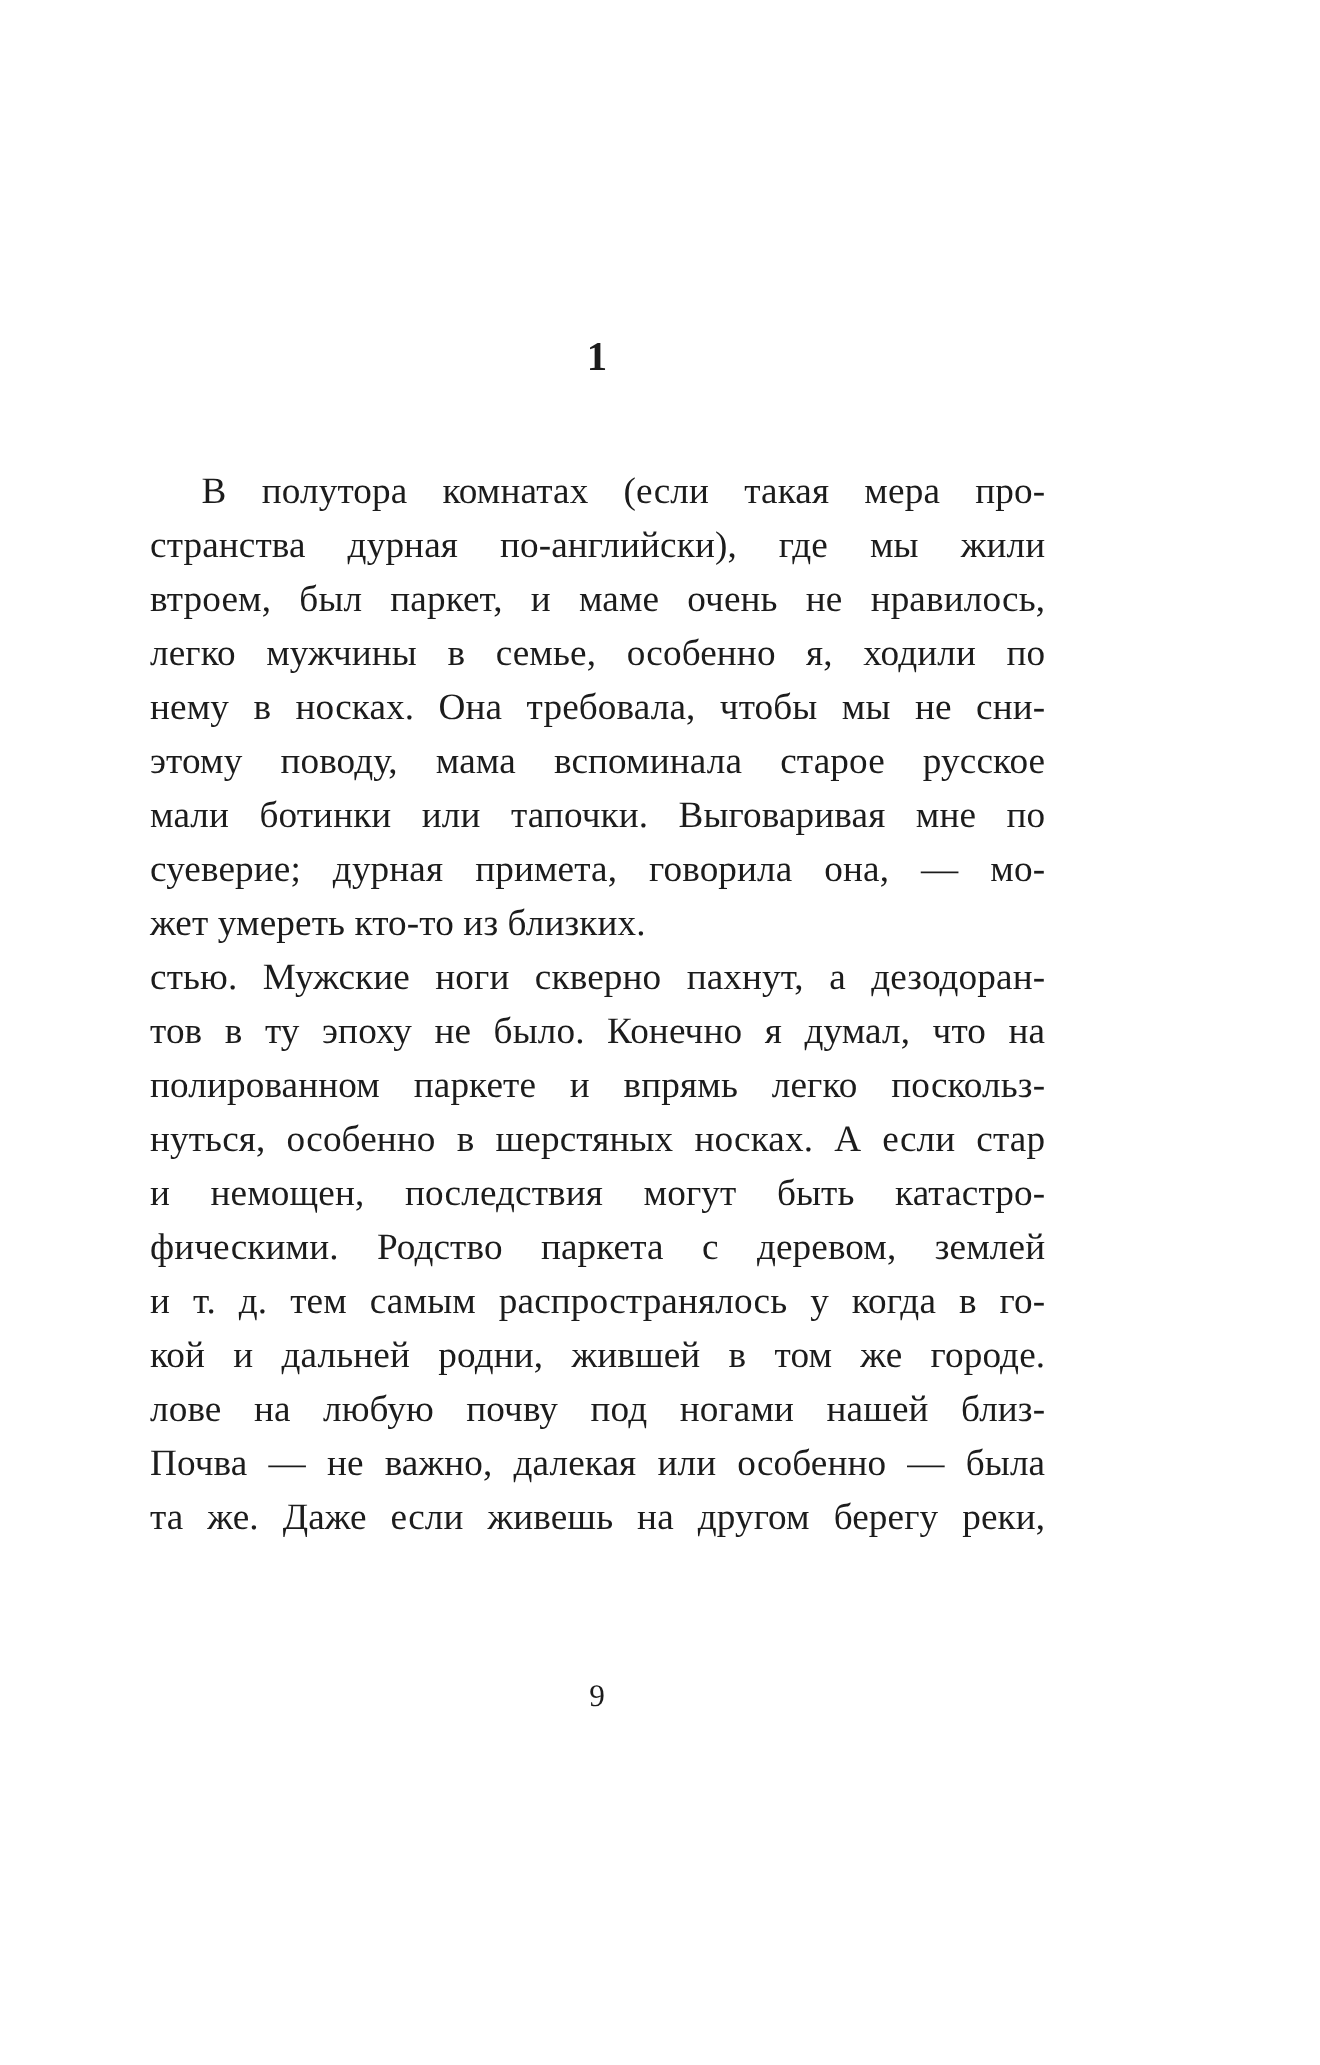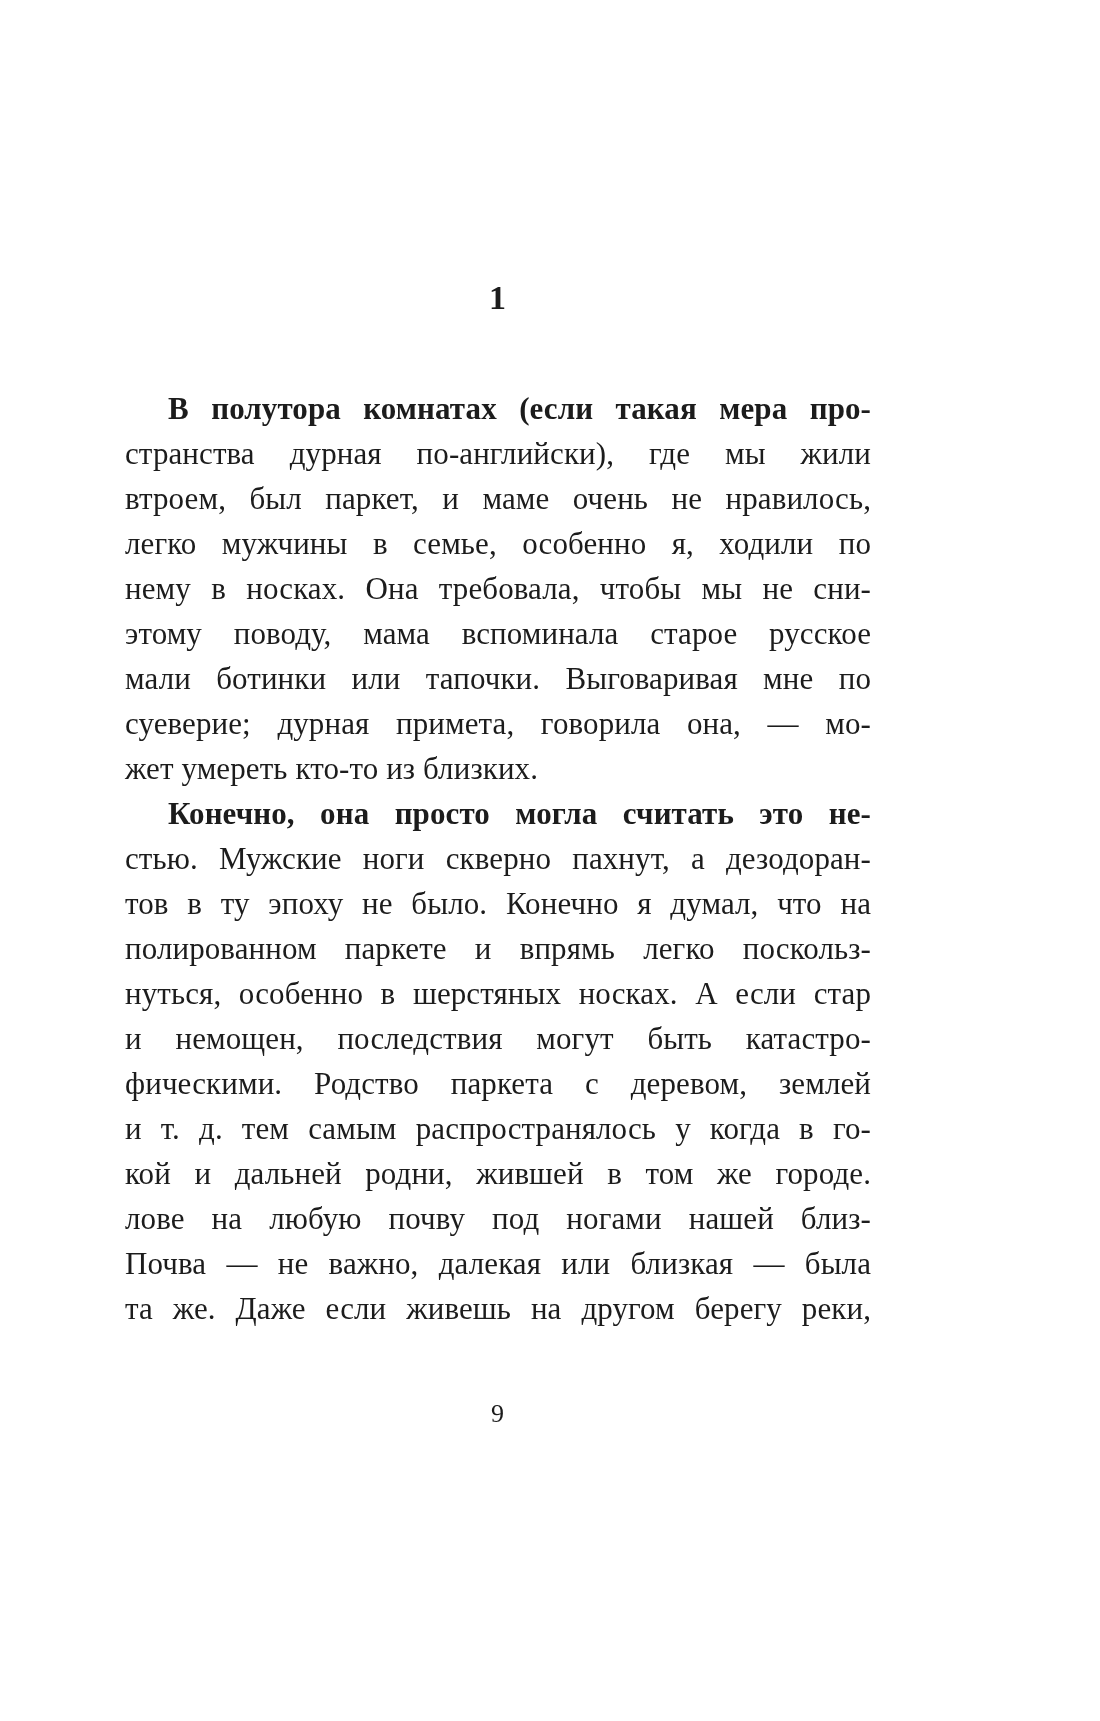--- a/index.html
+++ b/index.html
@@ -42,21 +42,20 @@
       height: 45px;
       line-height: 45px;
       font-size: 31px;
       white-space: nowrap;
       text-align: justify;
       text-align-last: justify;
       letter-spacing: 0.1px;
     }
     .line.indent {
       padding-left: 43px;
-      font-weight: bold;
     }
     .line.last {
       text-align-last: left;
     }
     .page-number {
       position: absolute;
       left: 0;
       width: 995px;
       top: 1396px;
       text-align: center;
@@ -78,29 +77,28 @@
       <span class="line">втроем, был паркет, и маме очень не нравилось,</span>
       <span class="line">легко мужчины в семье, особенно я, ходили по</span>
       <span class="line">нему в носках. Она требовала, чтобы мы не сни-</span>
       <span class="line">этому поводу, мама вспоминала старое русское</span>
       <span class="line">мали ботинки или тапочки. Выговаривая мне по</span>
       <span class="line">суеверие; дурная примета, говорила она, — мо-</span>
       <span class="line last">жет умереть кто-то из близких.</span>
     </div>
 
     <div>
-      <span class="line indent">Конечно, она просто могла считать это не-</span>
       <span class="line">стью. Мужские ноги скверно пахнут, а дезодоран-</span>
       <span class="line">тов в ту эпоху не было. Конечно я думал, что на</span>
       <span class="line">полированном паркете и впрямь легко поскольз-</span>
       <span class="line">нуться, особенно в шерстяных носках. А если стар</span>
       <span class="line">и немощен, последствия могут быть катастро-</span>
       <span class="line">фическими. Родство паркета с деревом, землей</span>
       <span class="line">и т. д. тем самым распространялось у когда в го-</span>
       <span class="line">кой и дальней родни, жившей в том же городе.</span>
       <span class="line">лове на любую почву под ногами нашей близ-</span>
-      <span class="line">Почва — не важно, далекая или близкая — была</span>
+      <span class="line">Почва — не важно, далекая или особенно — была</span>
       <span class="line">та же. Даже если живешь на другом берегу реки,</span>
     </div>
   </div>
 
   <div class="page-number">9</div>
 </div>
 
 </body></html>

